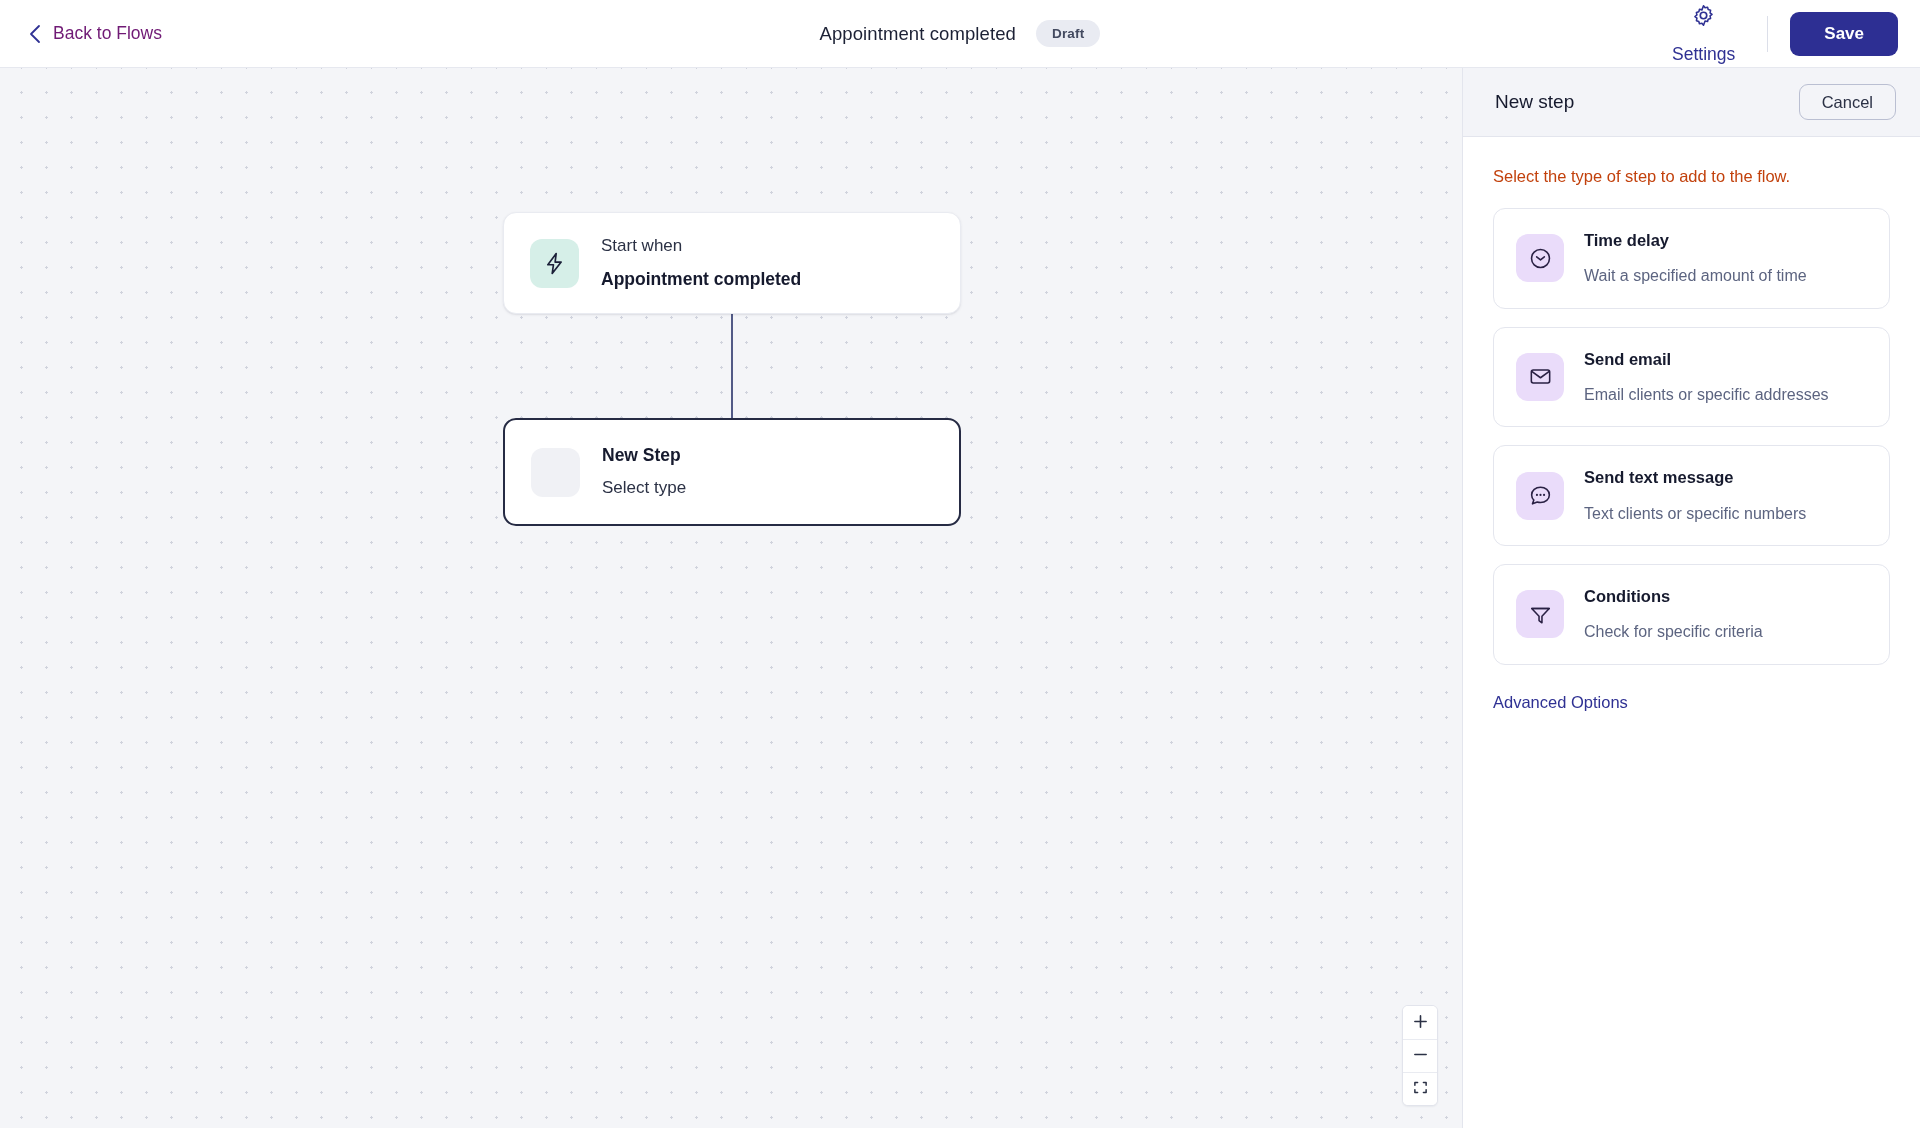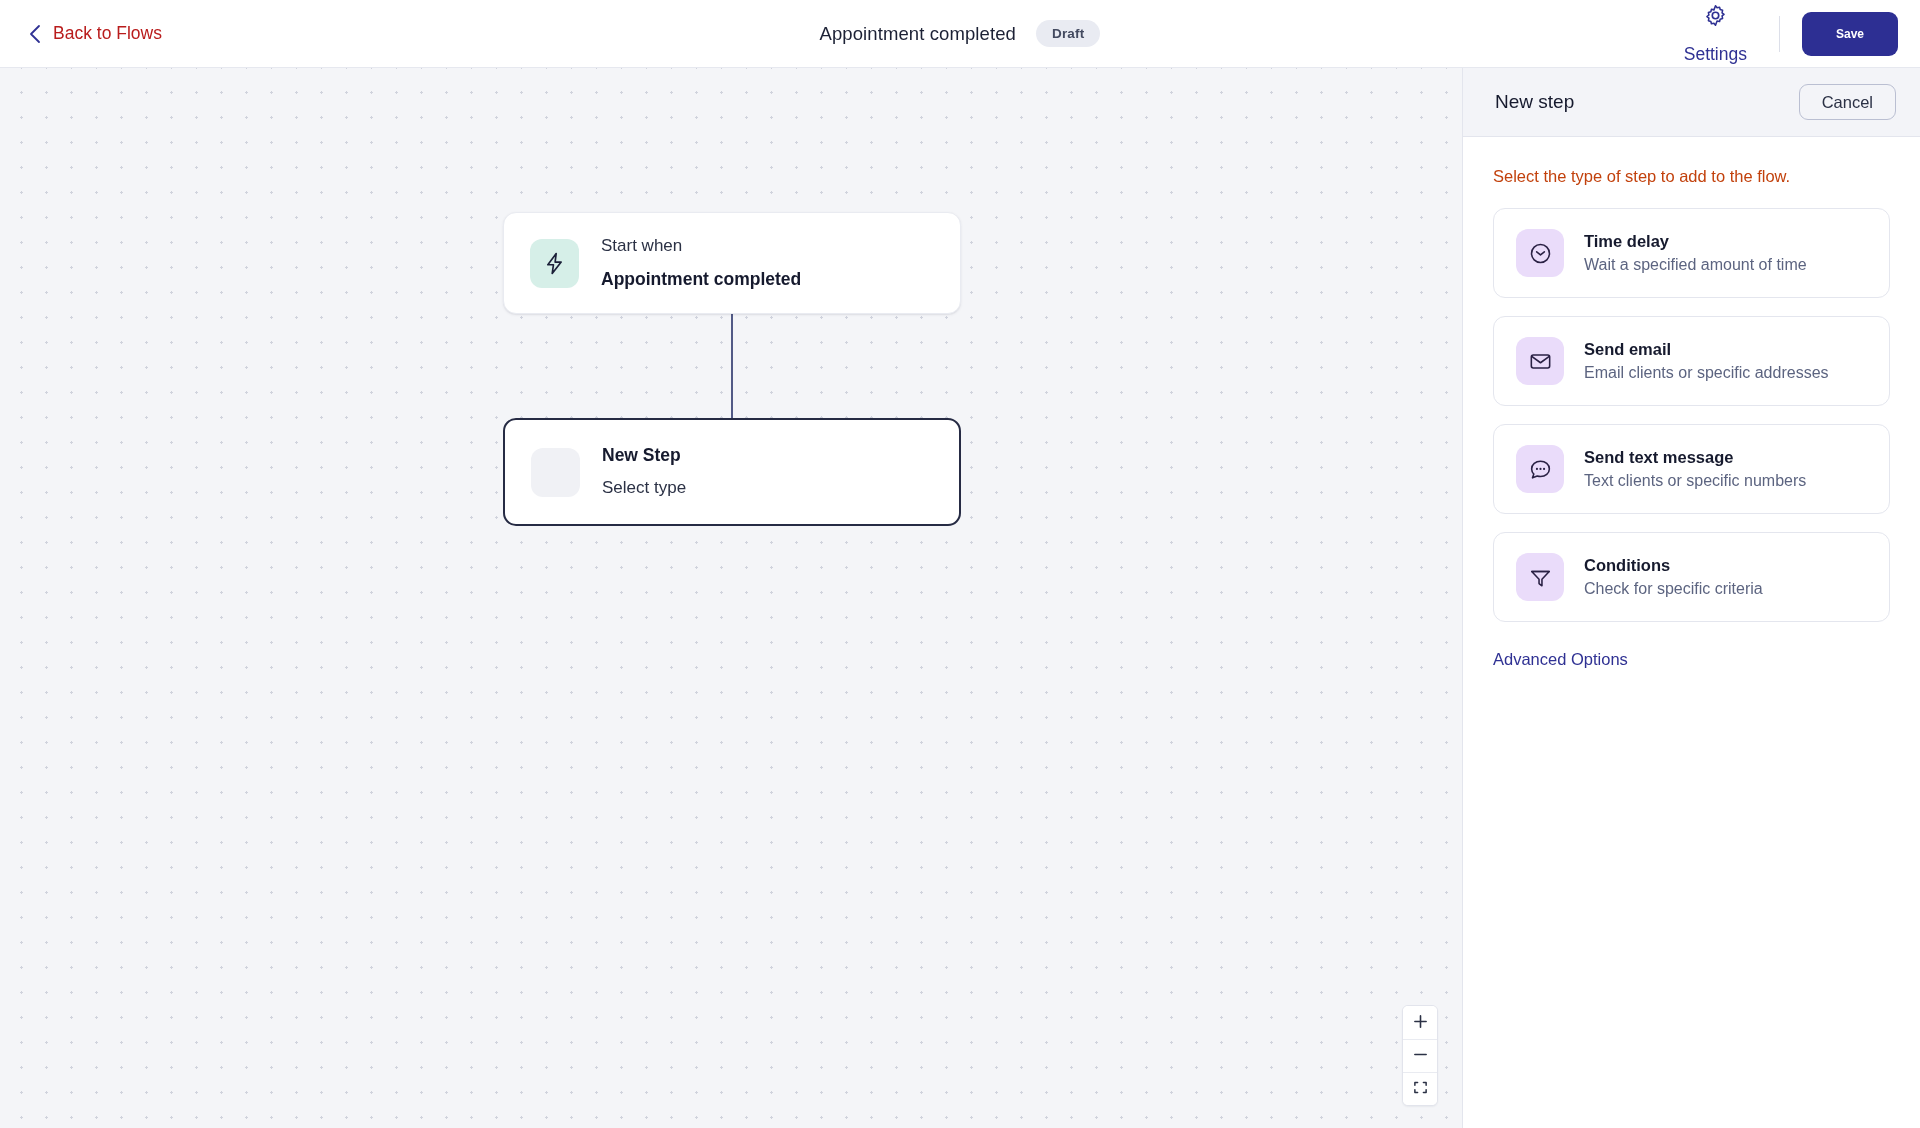--- a/index.html
+++ b/index.html
@@ -16,21 +16,21 @@
   .header {
     height:68px; flex:0 0 68px;
     background:#ffffff;
     border-bottom:1px solid #e6e8ef;
     display:flex; align-items:center;
     position:relative;
   }
   .back-btn {
     display:flex; align-items:center; gap:12px;
     margin-left:28px;
-    color:#b91c1c;
+    color:#701a75;
     font-size:17.5px;
     cursor:pointer;
     background:none; border:none;
     font-family:inherit;
   }
   .back-btn .chev { display:flex; align-items:center; }
   .header-center {
     position:absolute; left:0; right:0;
     display:flex; align-items:center; justify-content:center;
     gap:20px;
@@ -54,21 +54,21 @@
     display:flex; align-items:center; gap:11px;
     color:#2f3193; font-size:17.5px;
     background:none; border:none; cursor:pointer;
     font-family:inherit;
     padding:6px 10px;
     flex-direction:column;
   }
   .hdr-divider { width:1px; height:36px; background:#dcdfe9; margin:0 22px; }
   .save-btn {
     background:#2d2f93; color:#ffffff;
-    font-size:12px; font-weight:bold;
+    font-size:17px; font-weight:bold;
     border:none; border-radius:9px;
     padding:0 34px; height:44px;
     cursor:pointer; font-family:inherit;
   }
 
   
   .body { flex:1; display:flex; min-height:0; }
 
   
   .canvas {
@@ -174,21 +174,21 @@
     cursor:pointer;
     background:#ffffff;
   }
   .opt-icon {
     width:48px; height:48px; flex:0 0 48px;
     border-radius:12px;
     background:#eadcfa;
     display:flex; align-items:center; justify-content:center;
     margin-right:20px;
   }
-  .opt-text { display:flex; flex-direction:column; gap:2px; }
+  .opt-text { display:flex; flex-direction:column; gap:14px; }
   .opt-title { font-size:16.5px; font-weight:bold; color:#161a2e; line-height:1.35; }
   .opt-sub { font-size:16px; color:#5c6480; line-height:1.4; }
   .adv-link {
     display:inline-block;
     margin-top:10px;
     color:#2f3193; font-size:16.5px;
     cursor:pointer; text-decoration:none;
   }
 </style>
 </head>

